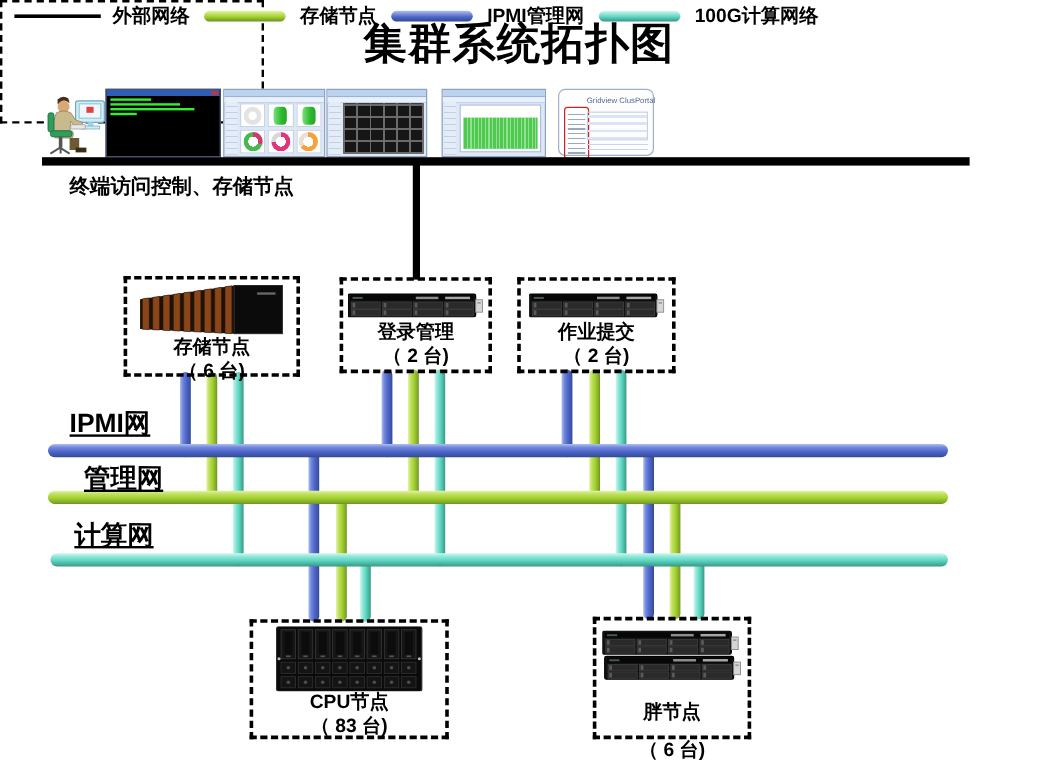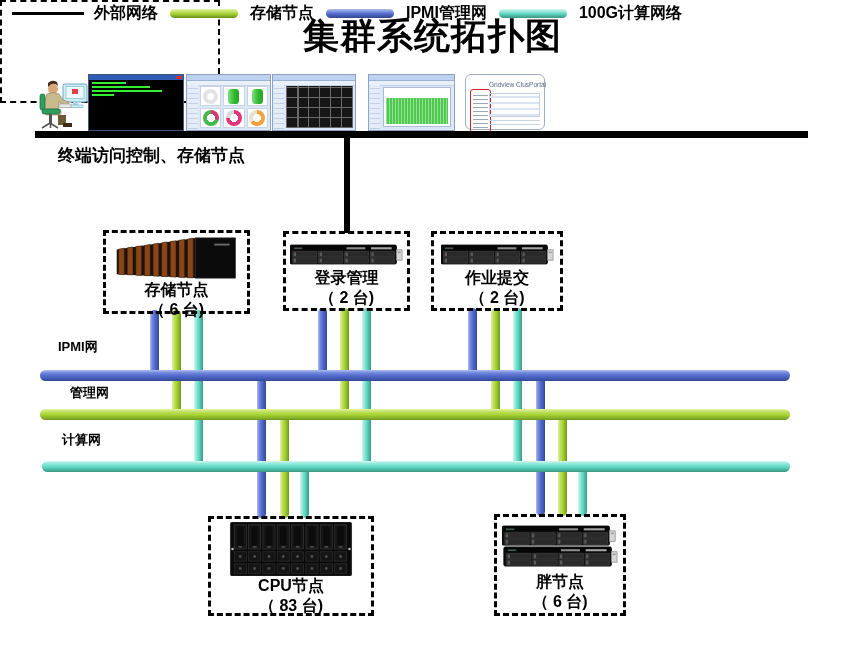--- a/index.html
+++ b/index.html
@@ -3,21 +3,21 @@
 <meta charset="utf-8">
 <style>
   html,body{margin:0;padding:0;background:#fff;}
   .canvas{position:relative;width:865px;height:646px;background:#fff;overflow:hidden;
           font-family:"Liberation Sans",sans-serif;color:#000;}
   .abs{position:absolute;}
 
   
   .page-title{left:0;top:12px;width:100%;text-align:center;font-size:36px;font-weight:bold;letter-spacing:1px;z-index:6;}
   .caption{left:58px;top:144px;font-size:17px;font-weight:bold;z-index:6;white-space:nowrap;}
-  .netlabel{position:absolute;font-size:13px;font-weight:bold;z-index:6;white-space:nowrap;}
+  .netlabel{position:absolute;font-size:22px;font-weight:bold;z-index:6;white-space:nowrap;text-decoration:underline;}
 
   
   .ext-line{left:35px;top:131px;width:773px;height:7px;background:#000;z-index:1;}
   .ext-drop{left:344px;top:137px;width:6px;height:96px;background:#000;z-index:1;}
 
   
   .hpipe{position:absolute;height:11px;border-radius:6px;z-index:3;}
   .vpipe{position:absolute;width:9px;border-radius:5px;z-index:2;}
   .hpipe.blue{background:linear-gradient(180deg,#aebfee 0%,#7388dc 25%,#5068cc 55%,#3a52a4 90%,#31468c 100%);}
   .vpipe.blue{background:linear-gradient(90deg,#aebfee 0%,#7388dc 25%,#5068cc 55%,#3a52a4 90%,#31468c 100%);}
@@ -332,21 +332,21 @@
         <use href="#mod" x="81" y="45"></use>
       <use href="#mod" x="96.4" y="45"></use>
         <use href="#mod" x="111.8" y="45"></use>
       <circle cx="2.2" cy="29" r="1.4" fill="#bbb"></circle>
         <circle cx="127.8" cy="29" r="1.4" fill="#bbb"></circle>
     </svg>
     <div class="node-name">CPU节点</div>
     <div class="node-count">（ 83 台)</div>
   </div>
 
-  <div class="node-box" style="left:494px;top:514px;width:132px;height:102px;padding-top:5px;">
+  <div class="node-box" style="left:494px;top:514px;width:132px;height:102px;padding-top:5px;gap:12px;">
     <svg class="node-img" width="116" height="50" viewBox="0 0 122 52">
       <use href="#srv2u" xlink:href="#srv2u" x="0" y="0"></use>
       <use href="#srv2u" xlink:href="#srv2u" x="2" y="22"></use>
     </svg>
     <div class="node-name">胖节点</div>
     <div class="node-count">（ 6 台)</div>
   </div>
 
 </div>
 

